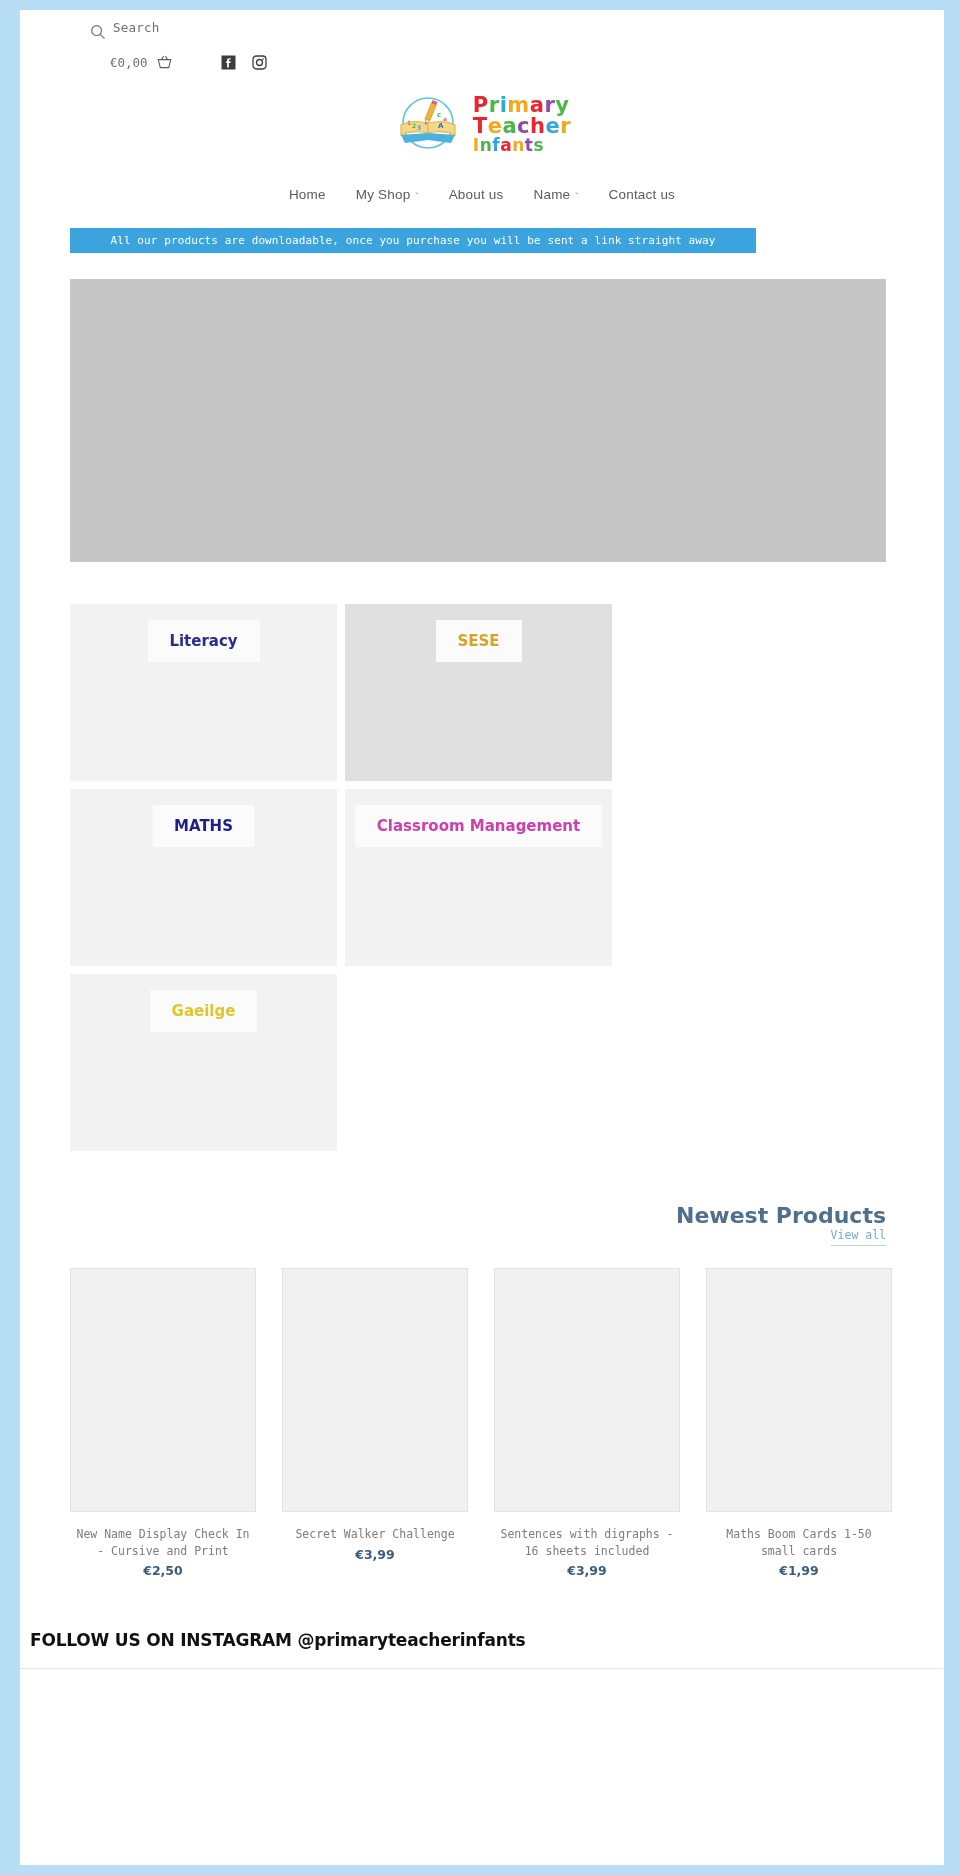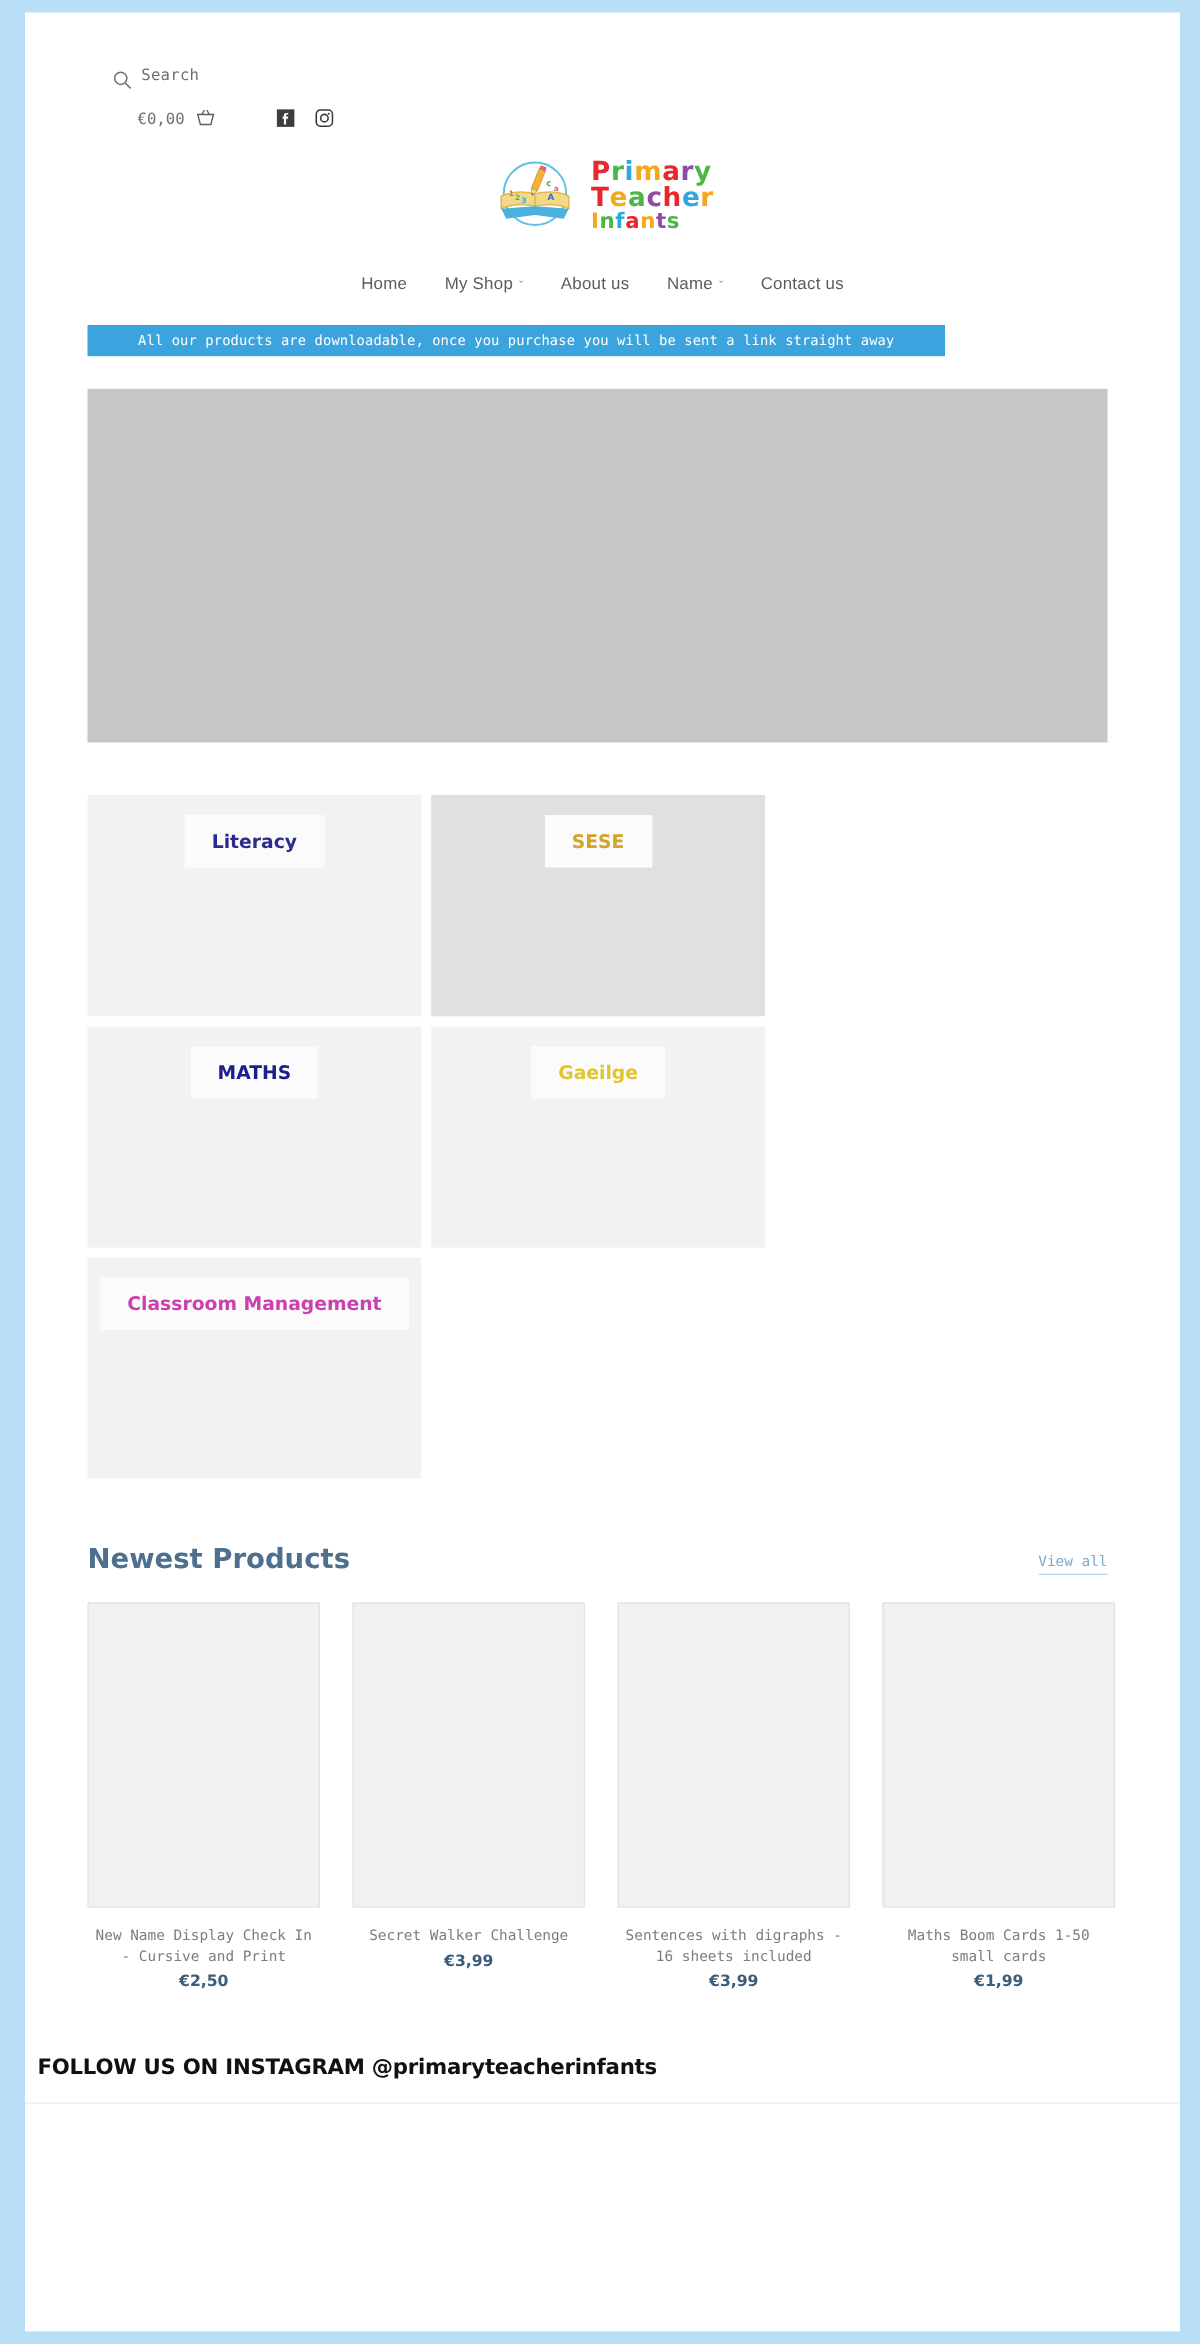--- a/index.html
+++ b/index.html
@@ -10,21 +10,21 @@
     font-family: "Liberation Sans", sans-serif;
   }
   .page-frame {
     position: absolute;
     left: 20px; top: 10px;
     width: 924px; height: 1855px;
     background: #ffffff;
     overflow: hidden;
   }
   
-  .utility-bar { padding: 14px 0 0 70px; margin-top: 32px; }
+  .utility-bar { padding: 14px 0 0 70px; }
   .search-row { display: flex; align-items: center; gap: 7px; }
   .search-icon { width: 16px; height: 16px; display: block; }
   .search-label {
     font-family: "DejaVu Sans Mono", monospace;
     font-size: 12.5px; color: #6f6f6f; letter-spacing: .2px;
     position: relative; top: -5px;
   }
   .cart-row { display: flex; align-items: center; margin-top: 14px; padding-left: 20px; }
   .cart-total {
     font-family: "DejaVu Sans Mono", monospace;
@@ -102,21 +102,21 @@
     padding: 12px 22px;
     font-size: 15px; font-weight: bold;
     white-space: nowrap;
     font-family: "DejaVu Sans", sans-serif;
   }
 
   
   .section-head {
     margin: 52px 0 0 50px;
     width: 816px;
-    display: flex; align-items: flex-end; justify-content: space-between;
+    display: flex; align-items: flex-end; justify-content: space-between; flex-direction: column;
   }
   .section-title {
     font-family: "DejaVu Sans", sans-serif;
     font-size: 22px; font-weight: bold; color: #4e6f8e;
   }
   .view-all {
     font-family: "DejaVu Sans Mono", monospace;
     font-size: 11.5px; color: #7fa8c4;
     border-bottom: 1px solid #b9d2e2;
     padding-bottom: 3px; cursor: pointer; text-align: right;
@@ -262,24 +262,24 @@
       <div class="cat-tile">
         <div class="cat-label" style="color: rgb(43, 43, 143);">Literacy</div>
       </div>
       <div class="cat-tile shade-dark">
         <div class="cat-label" style="color: rgb(214, 162, 39);">SESE</div>
       </div>
       <div class="cat-tile">
         <div class="cat-label" style="color: rgb(31, 31, 140);">MATHS</div>
       </div>
       <div class="cat-tile">
+        <div class="cat-label" style="color: rgb(204, 63, 174);">Classroom Management</div>
+      </div>
+      <div class="cat-tile">
         <div class="cat-label" style="color: rgb(224, 197, 46);">Gaeilge</div>
-      </div>
-      <div class="cat-tile">
-        <div class="cat-label" style="color: rgb(204, 63, 174);">Classroom Management</div>
       </div>
     </div>
 
   <div class="section-head">
     <span class="section-title">Newest Products</span>
     <span class="view-all">View all</span>
   </div>
   <div class="product-grid" id="product-grid">
       <div class="product-card">
         <div class="product-thumb"></div>

